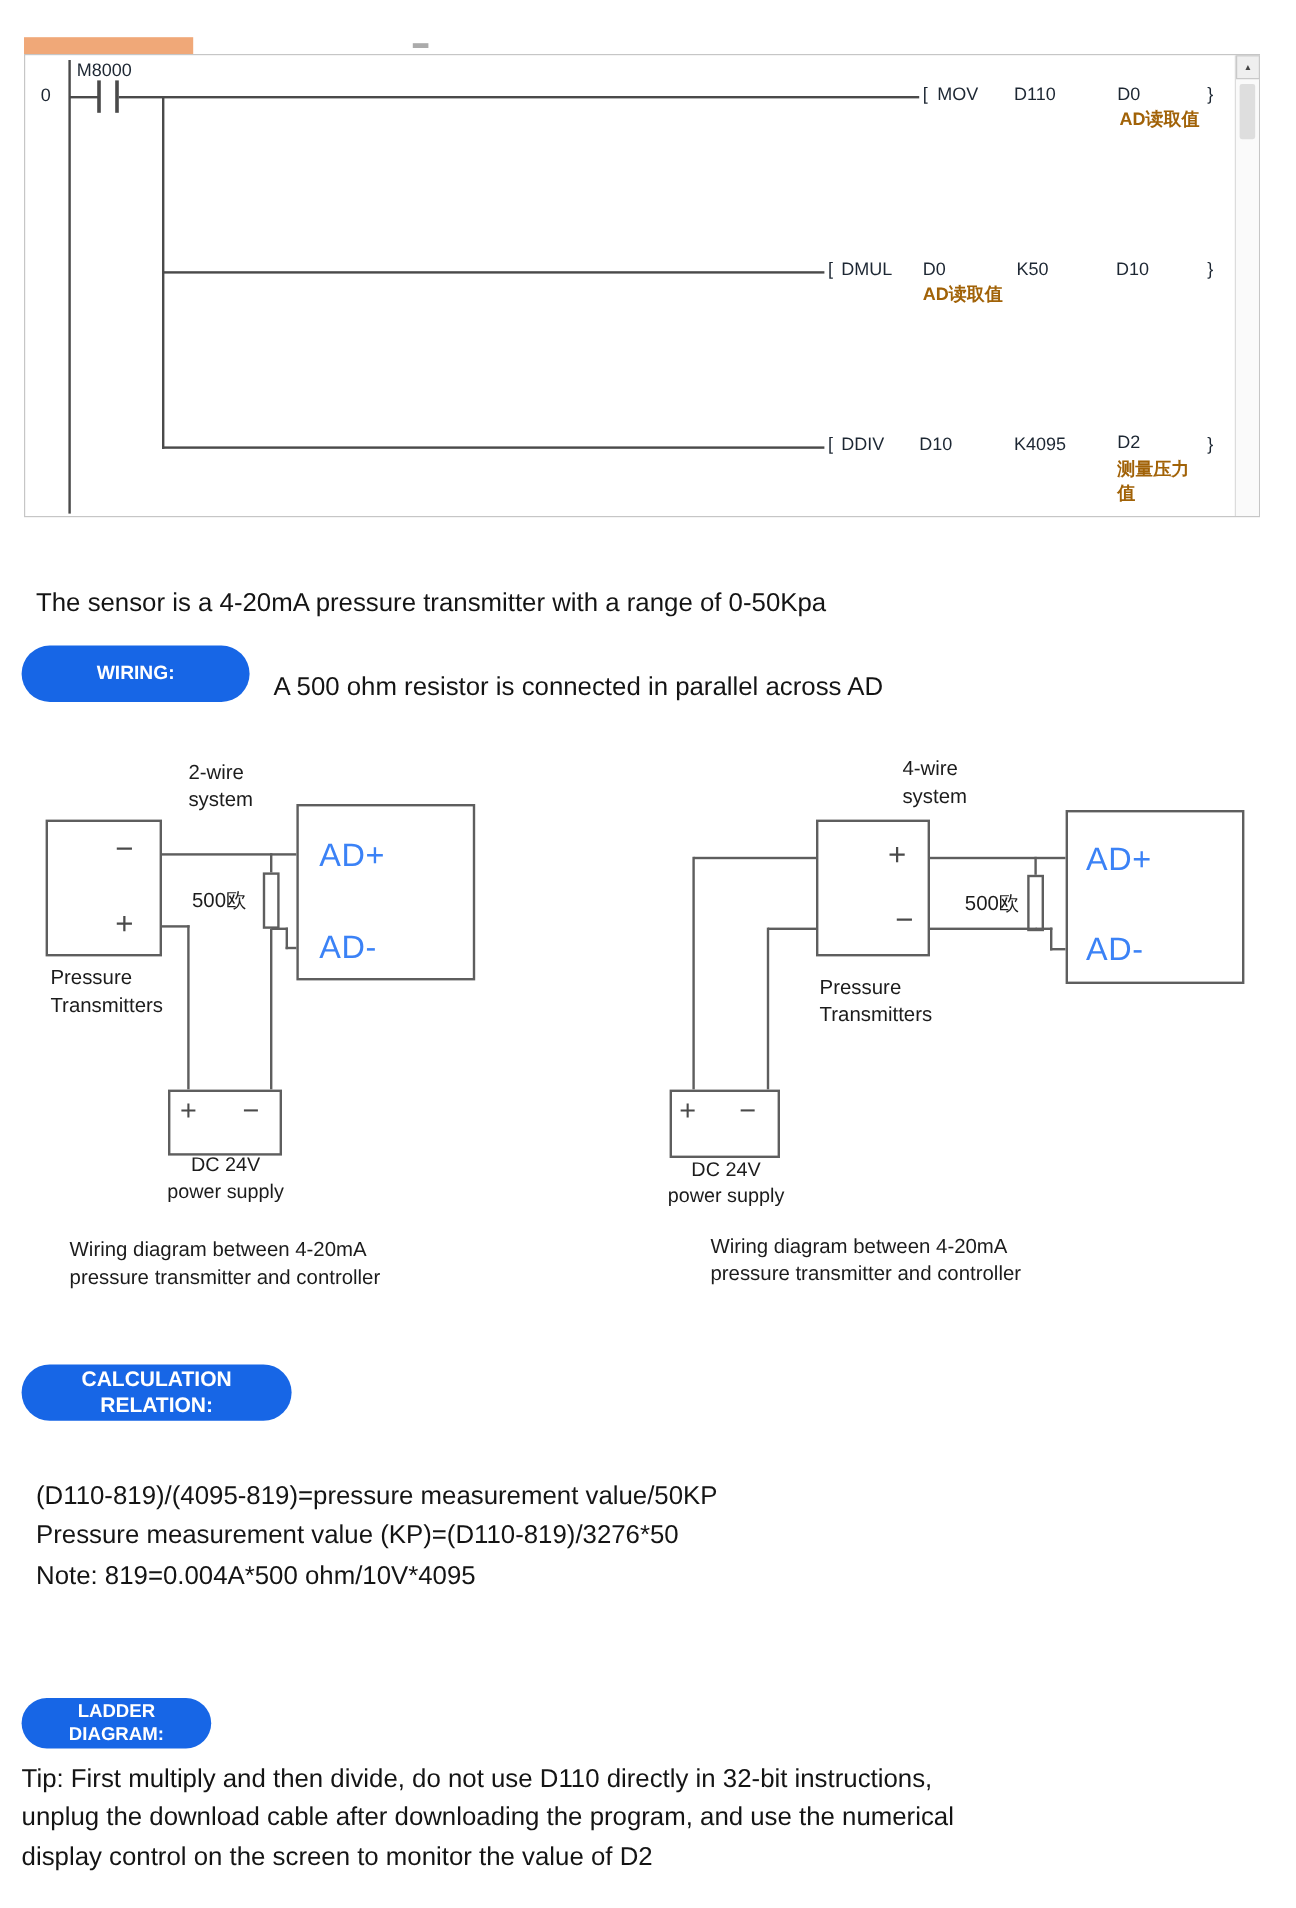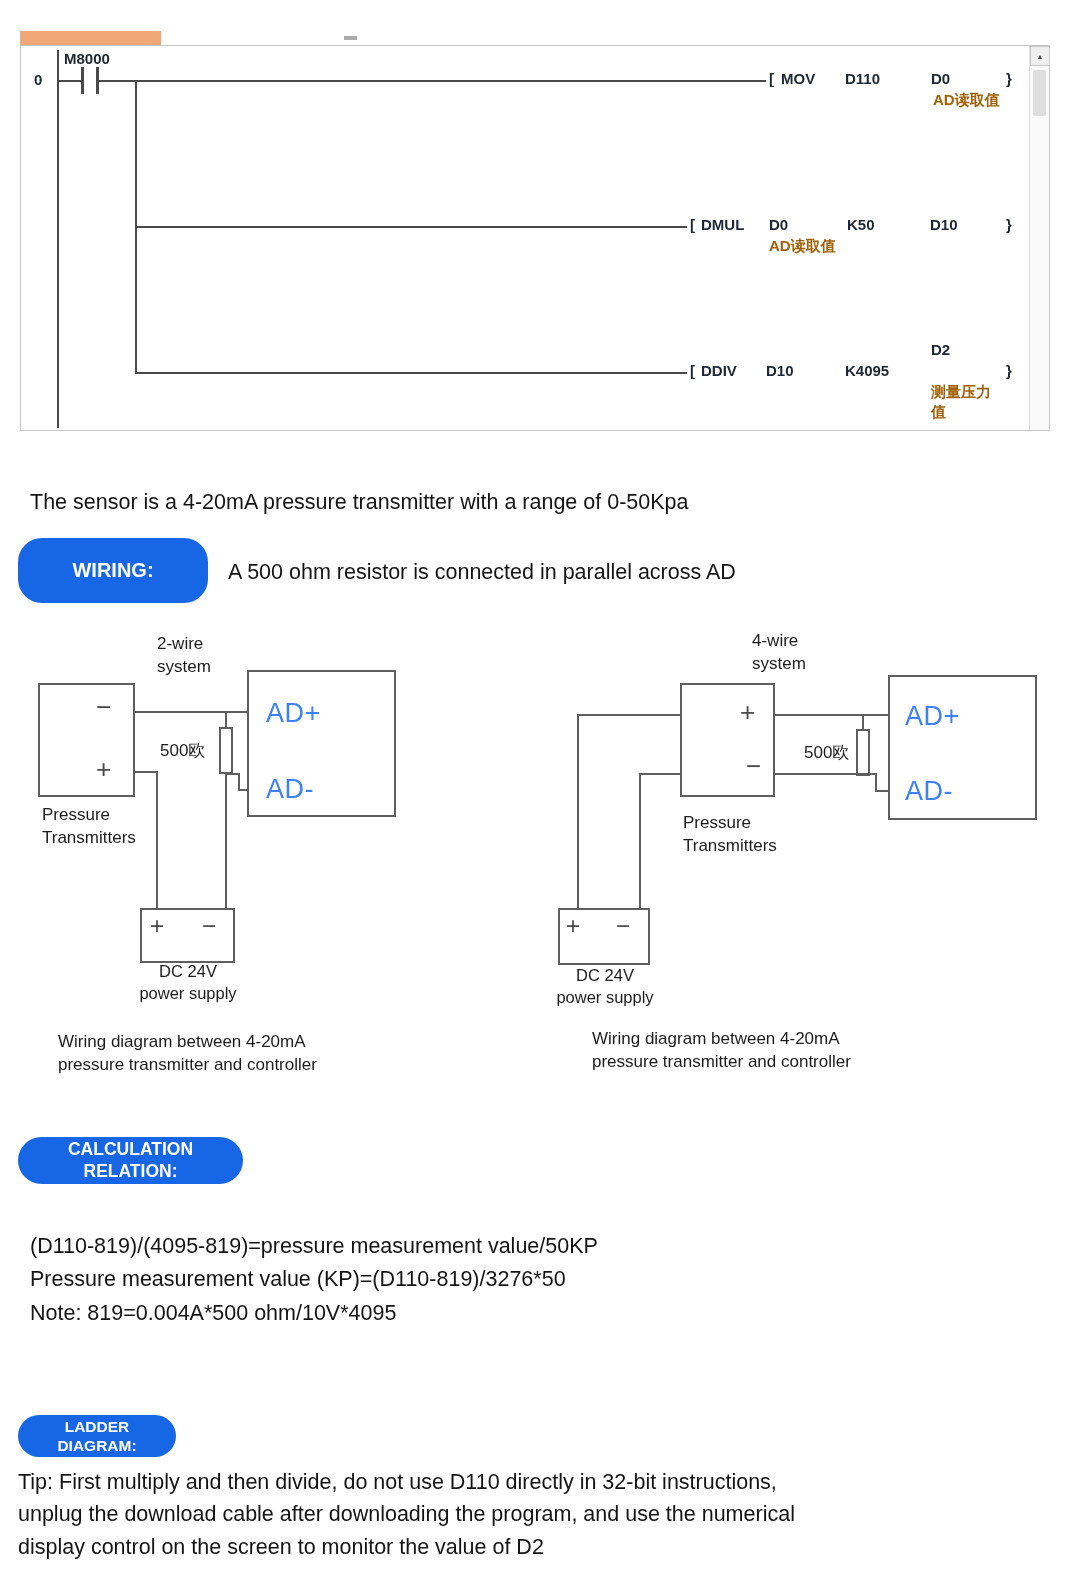--- a/index.html
+++ b/index.html
@@ -4,21 +4,21 @@
 <style>
   * { margin:0; padding:0; box-sizing:border-box; }
   body { background:#ffffff; font-family:"Liberation Sans", sans-serif; }
   .canvas { position:relative; width:1080px; height:1590px; background:#fff; overflow:hidden; margin:0 auto; }
   
   .hl { position:absolute; height:2px; background:#4a4a4a; }
   .vl { position:absolute; width:2px; background:#4a4a4a; }
   
   .dh { position:absolute; height:2px; background:#5e5e5e; }
   .dv { position:absolute; width:2px; background:#5e5e5e; }
-  .ltok { position:absolute; font-size:15px; font-weight:bold; color:#1d2733; white-space:nowrap; line-height:20px; }
+  .ltok { position:absolute; font-size:15px; font-weight:normal; color:#1d2733; white-space:nowrap; line-height:20px; }
   .lann { position:absolute; font-size:15px; font-weight:bold; color:#a16207; line-height:1.3; }
   .dbox { position:absolute; border:2px solid #5e5e5e; background:#fff; }
   .sign { position:absolute; font-size:26px; color:#4a4a4a; line-height:1; font-weight:400; }
   .adlabel { position:absolute; font-size:27px; color:#3b82f6; line-height:1; letter-spacing:0.5px; }
   .cap17 { position:absolute; font-size:17px; color:#1c1c1c; line-height:1.35; }
   .body-text { position:absolute; font-size:21.5px; color:#141414; line-height:1.5; }
   .badge { position:absolute; background:#1766e6; color:#fff; font-weight:bold; border-radius:24px;
            display:flex; flex-direction:column; align-items:center; justify-content:center; text-align:center; }
   .panel { position:absolute; left:20px; top:45px; width:1030px; height:386px; border:1px solid #c6c6c6; background:#fff; }
   .scrollbar { position:absolute; left:1029px; top:46px; width:20px; height:384px; background:#fafafa; border-left:1px solid #dcdcdc; }
@@ -69,27 +69,27 @@
   <span class="ltok" style="left:769px;top:215px;">D0</span>
   <span class="ltok" style="left:847px;top:215px;">K50</span>
   <span class="ltok" style="left:930px;top:215px;">D10</span>
   <span class="ltok" style="left:1006px;top:215px;">}</span>
   <span class="lann" style="left:769px;top:236px;">AD读取值</span>
 
   <span class="ltok" style="left:690px;top:361px;">[</span>
   <span class="ltok" style="left:701px;top:361px;">DDIV</span>
   <span class="ltok" style="left:766px;top:361px;">D10</span>
   <span class="ltok" style="left:845px;top:361px;">K4095</span>
-  <span class="ltok" style="left:931px;top:340px;">D2</span>
+  <span class="ltok" style="left:931px;top:359px;">D2</span>
   <span class="ltok" style="left:1006px;top:361px;">}</span>
   <span class="lann" style="left:931px;top:382px;width:66px;">测量压力值</span>
 
   <div class="body-text" style="left:30px;top:486px;">The sensor is a 4-20mA pressure transmitter with a range of 0-50Kpa</div>
 
-  <div class="badge" style="left:18px;top:538px;width:190px;height:65px;font-size:20px;">
+  <div class="badge" style="left:18px;top:538px;width:190px;height:47px;font-size:16px;">
     <span>WIRING:</span>
   </div>
   <div class="body-text" style="left:228px;top:556px;">A 500 ohm resistor is connected in parallel across AD</div>
 
   <div class="cap17" style="left:157px;top:633px;">
     <div>2-wire</div>
     <div>system</div>
   </div>
 
   <div class="dbox" style="left:38px;top:683px;width:97px;height:114px;"></div>

